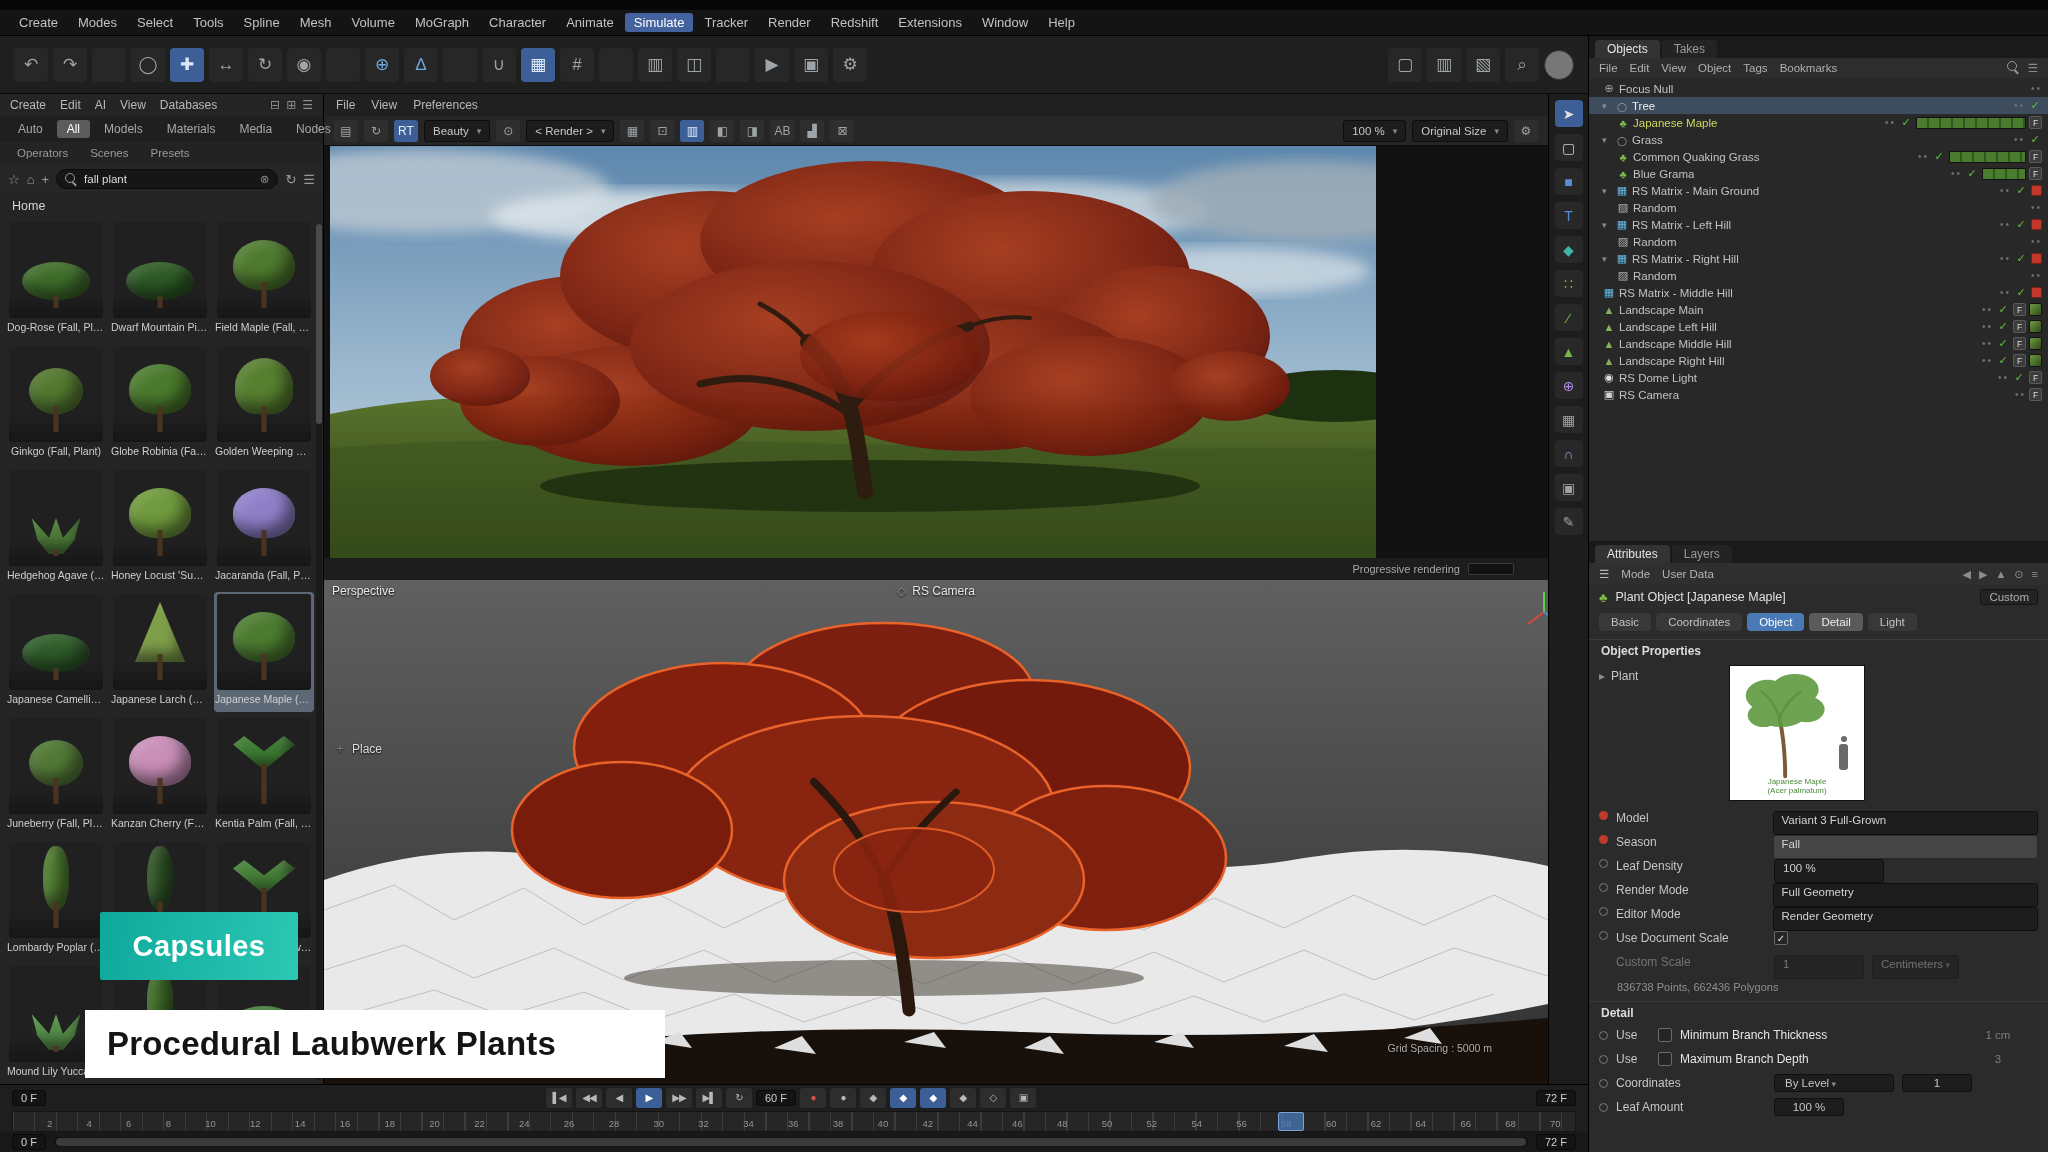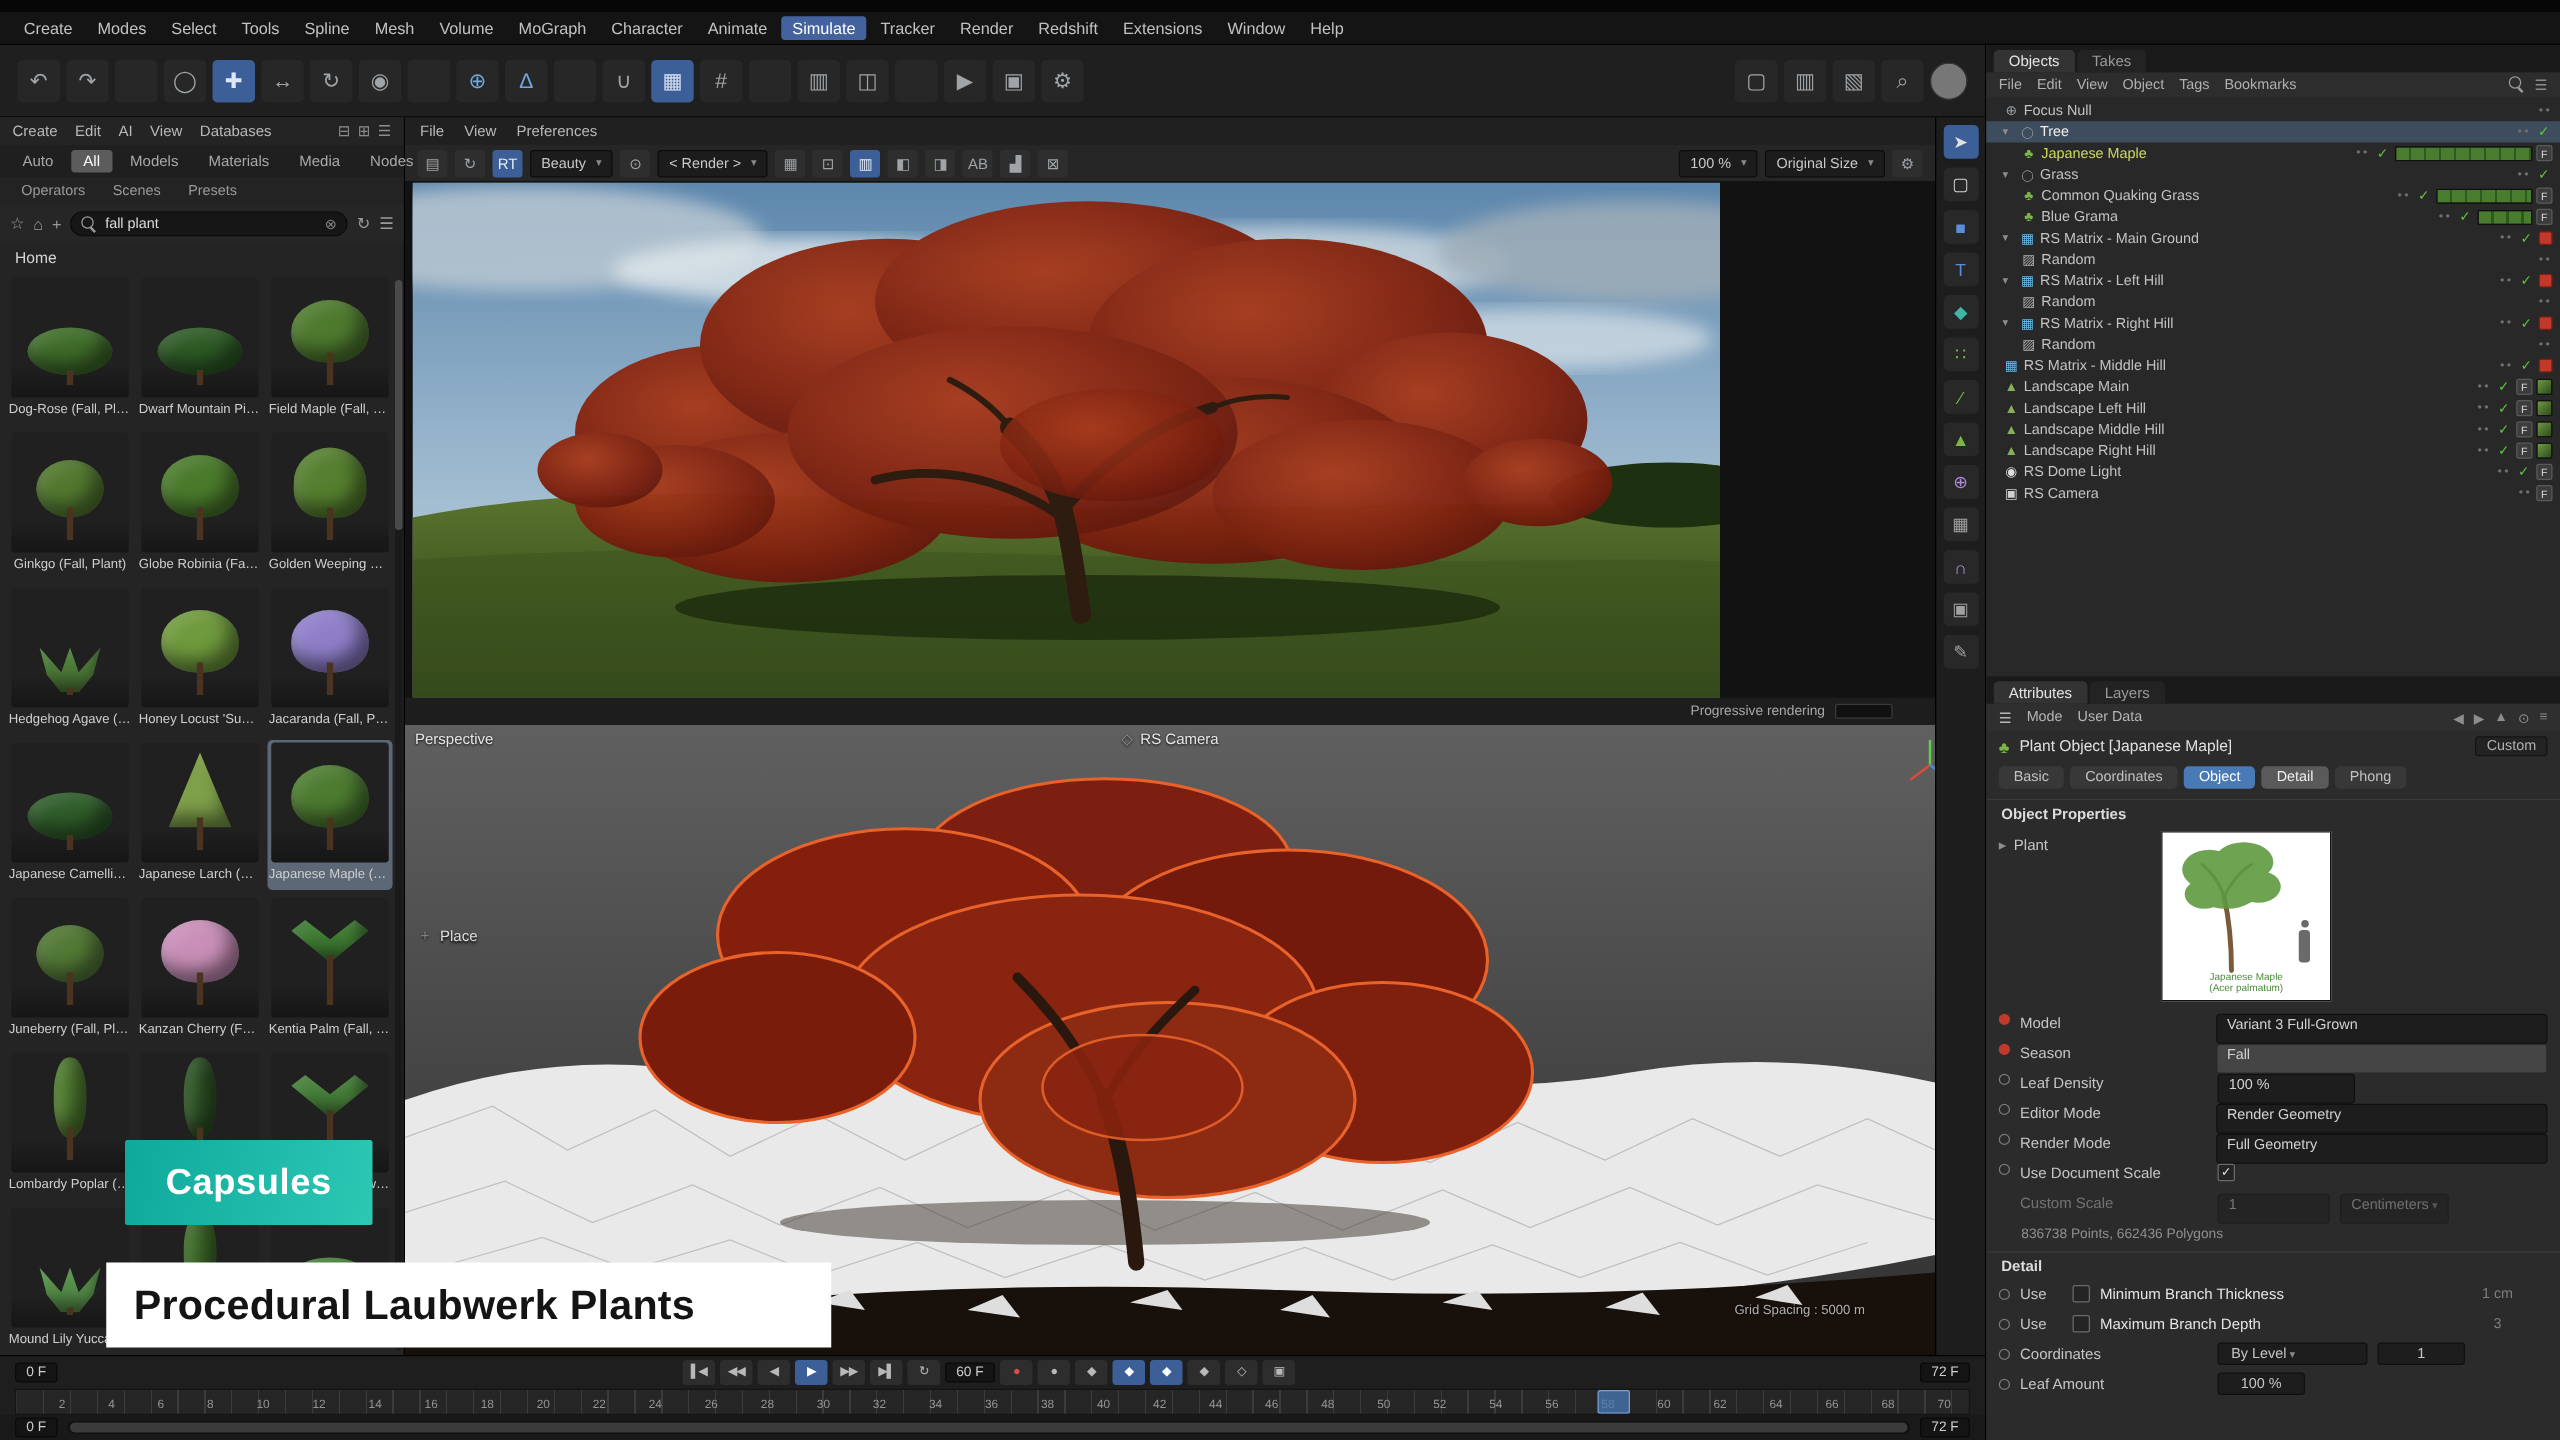--- a/index.html
+++ b/index.html
@@ -1052,21 +1052,21 @@
           <span class="plantic">♣</span>
           <span>Plant Object [Japanese Maple]</span>
           <span class="custom">Custom</span>
         </div>
         <div class="proptabs">
 
         <span class="proptab">Basic</span>
             <span class="proptab">Coordinates</span>
             <span class="proptab active">Object</span>
             <span class="proptab semi">Detail</span>
-            <span class="proptab">Phong</span>
+            <span class="proptab">Light</span>
           </div>
         <div class="sectionhdr">Object Properties</div>
 
         <div class="plantrow">
           <span class="plabel">
             <span class="gicon">▸</span>
             <span>Plant</span>
           </span>
           <div class="pvthumb">
             <svg viewBox="0 0 136 136">
@@ -1112,31 +1112,31 @@
             <div class="arow field">
               <span class="amark gray"></span>
               <span class="alabel">Leaf Density</span>
 
               <span class="avalue">100 %</span>
 
             </div>
 
             <div class="arow wide">
               <span class="amark gray"></span>
-              <span class="alabel">Editor Mode</span>
-
-              <span class="avalue">Render Geometry</span>
+              <span class="alabel">Render Mode</span>
+
+              <span class="avalue">Full Geometry</span>
 
             </div>
 
             <div class="arow wide">
               <span class="amark gray"></span>
-              <span class="alabel">Render Mode</span>
-
-              <span class="avalue">Full Geometry</span>
+              <span class="alabel">Editor Mode</span>
+
+              <span class="avalue">Render Geometry</span>
 
             </div>
 
             <div class="arow checkbox">
               <span class="amark gray"></span>
               <span class="alabel">Use Document Scale</span>
               <span class="acheck">✓</span>
 
             </div>
 

